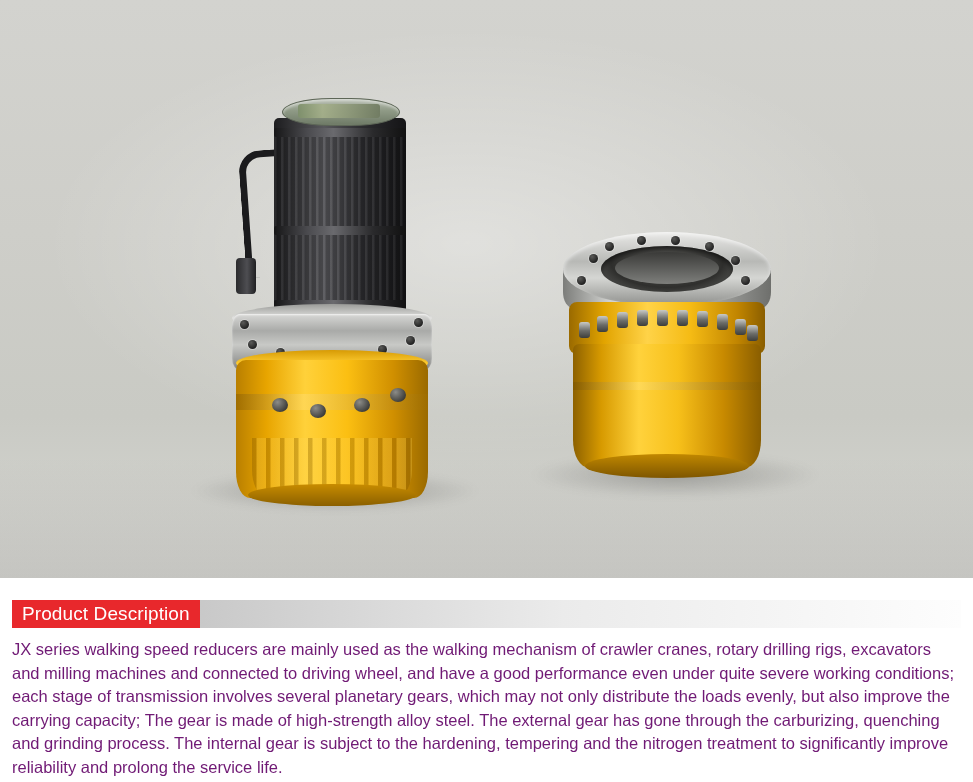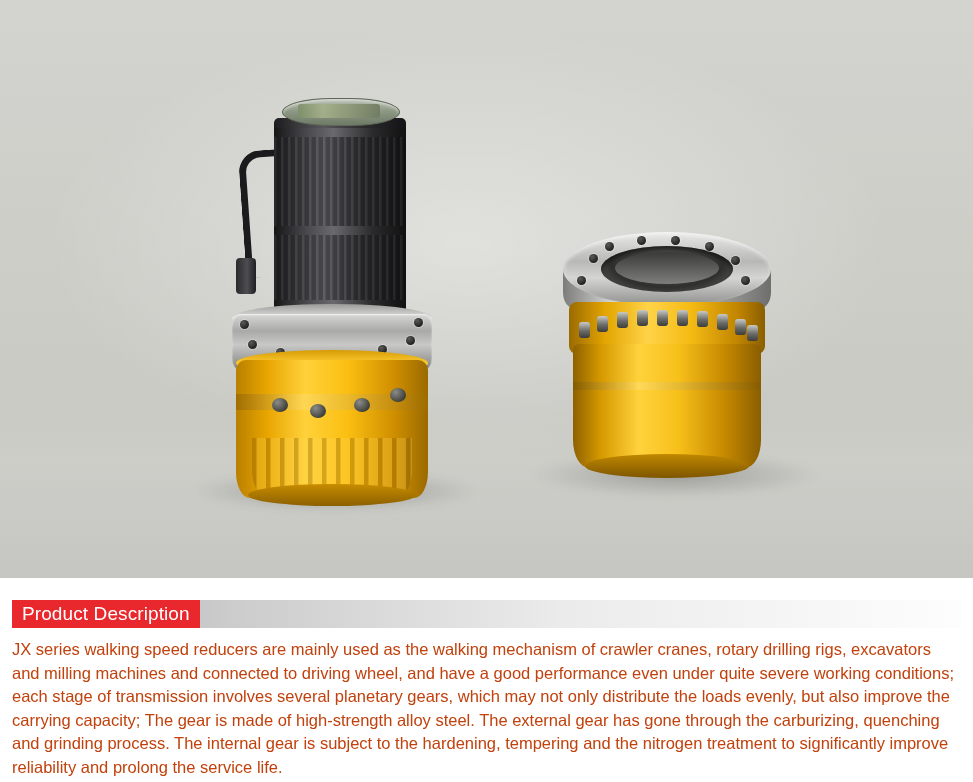--- a/index.html
+++ b/index.html
@@ -284,21 +284,21 @@
     white-space: nowrap;
     font-family: "Liberation Sans", sans-serif;
     letter-spacing: .1px;
   }
 
   
   .description {
     margin: 10px 12px 0 12px;
     font-size: 16.5px;
     line-height: 23.5px;
-    color: #c2410c;
+    color: #701a75;
     text-align: left;
     font-family: "Liberation Sans", sans-serif;
   }
 </style>
 </head>
 <body>
 
 <div class="page">
 
   <div class="photo">

